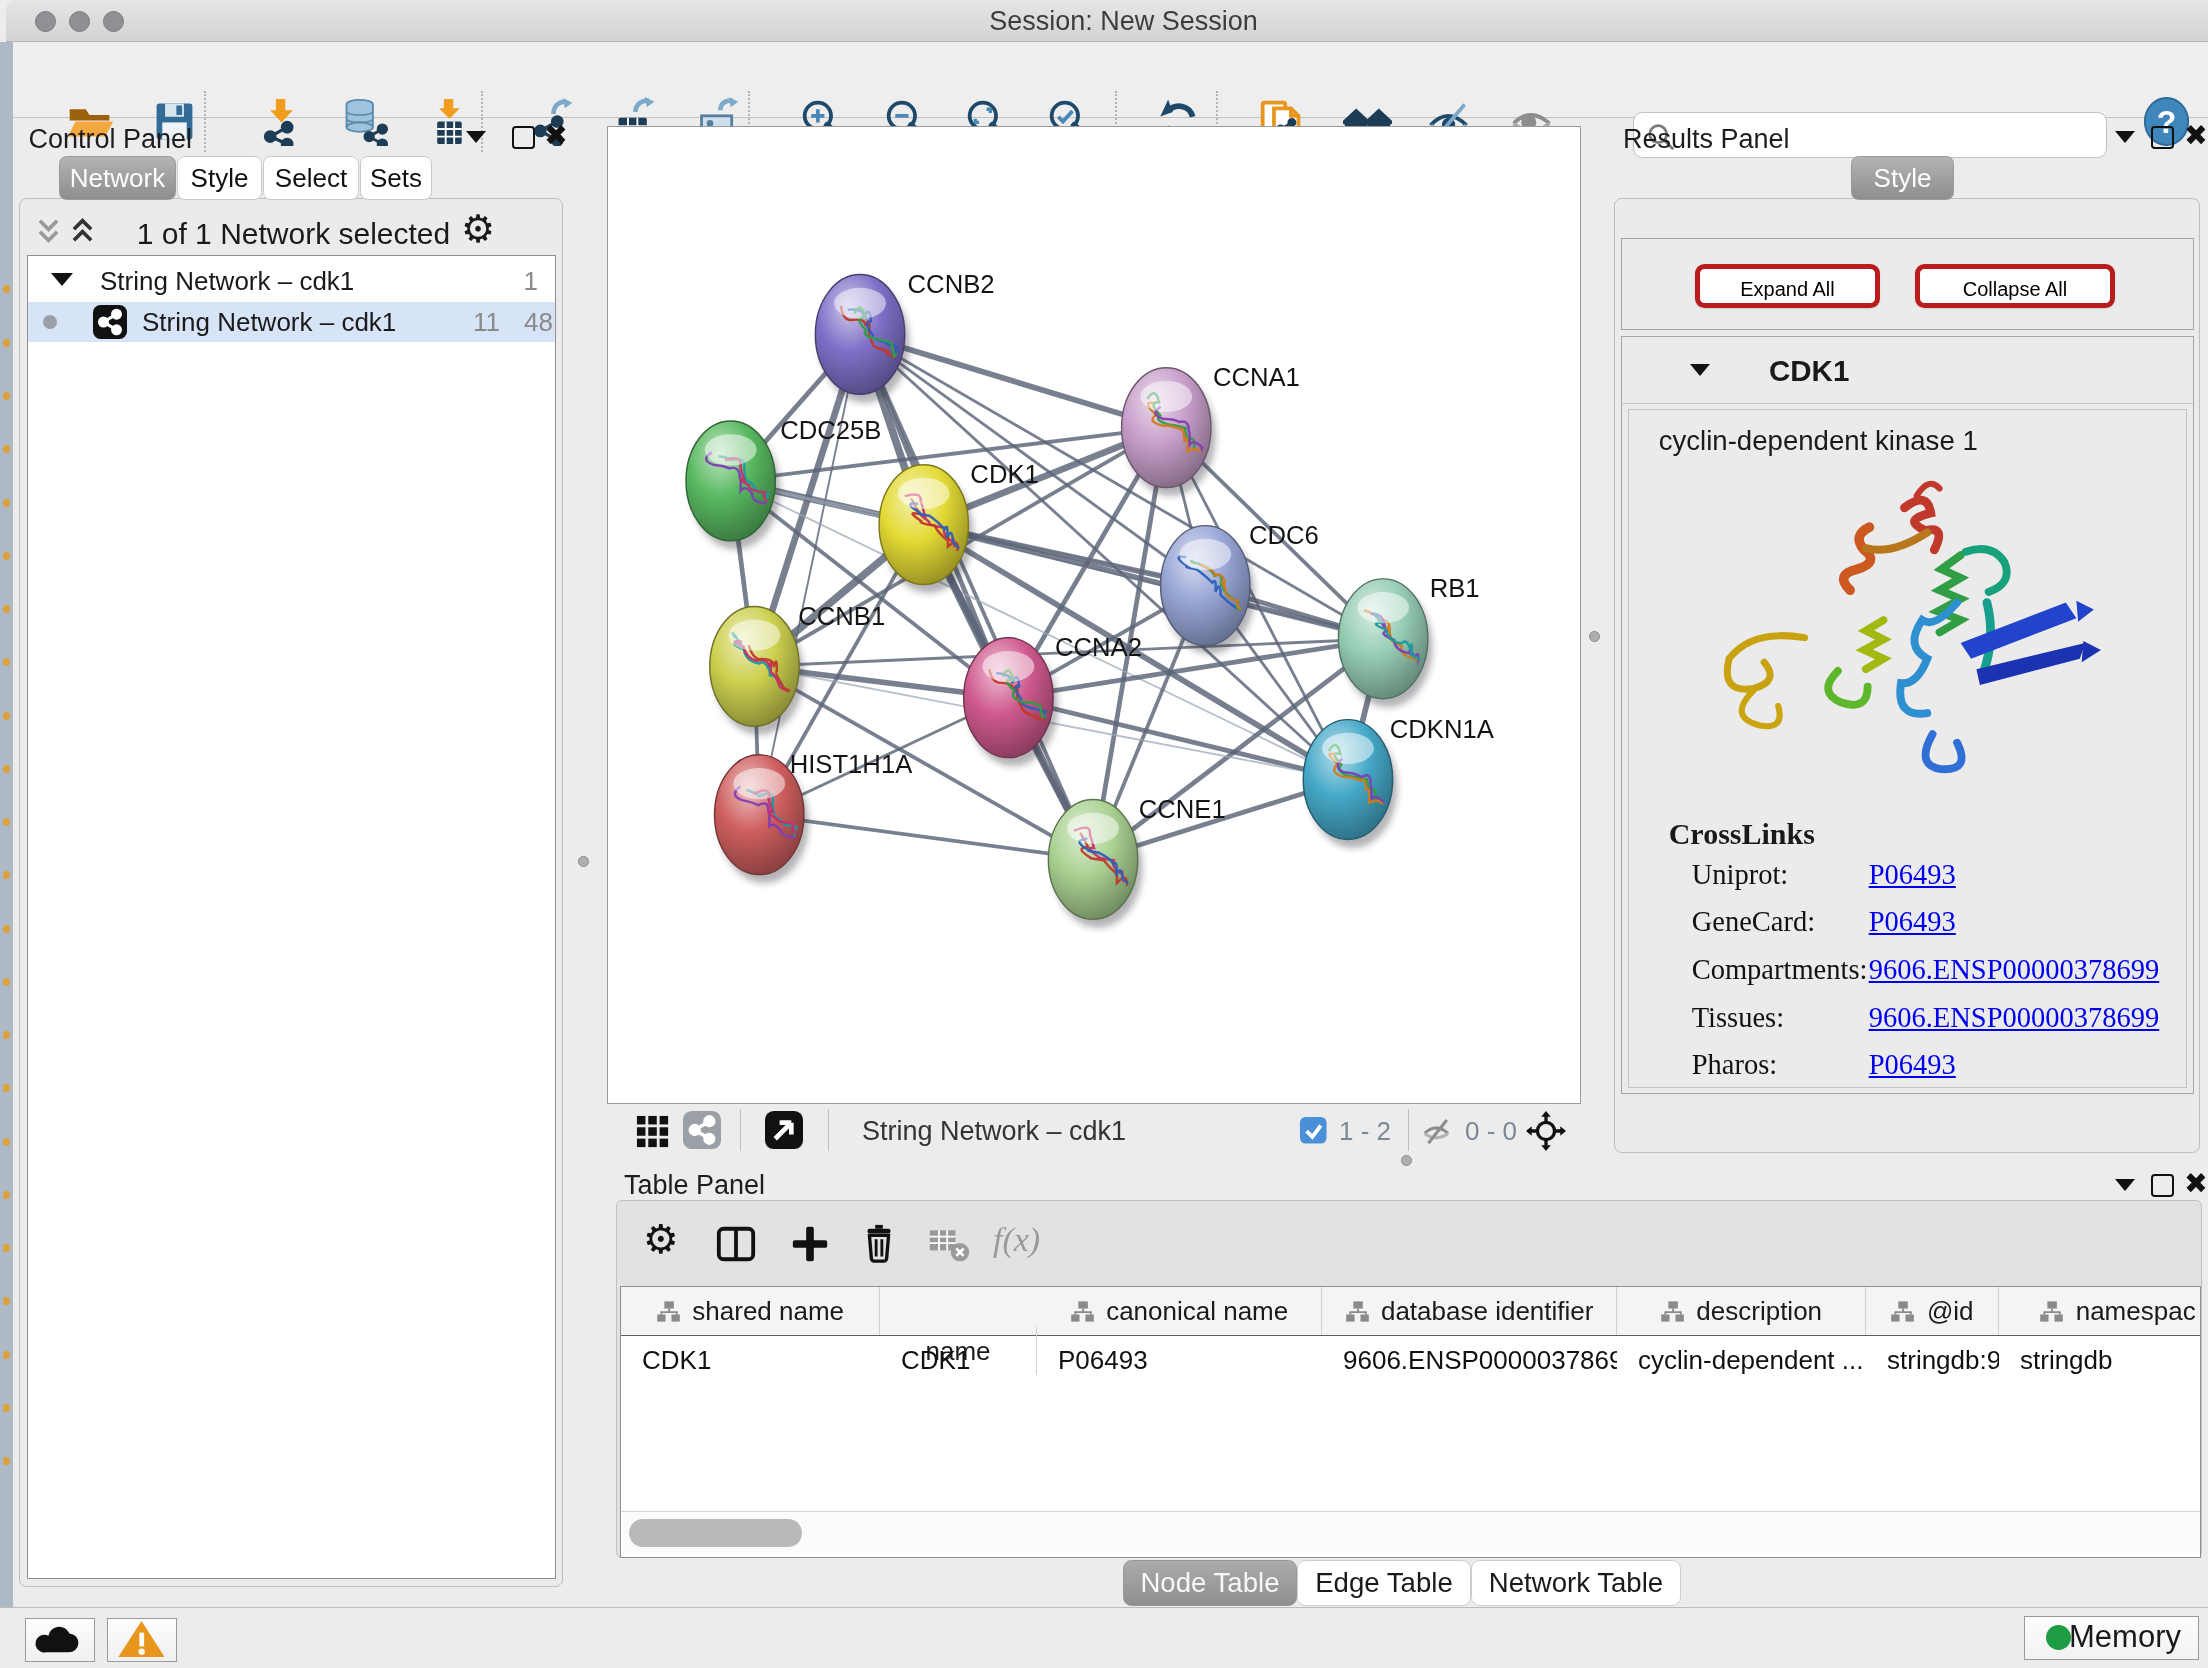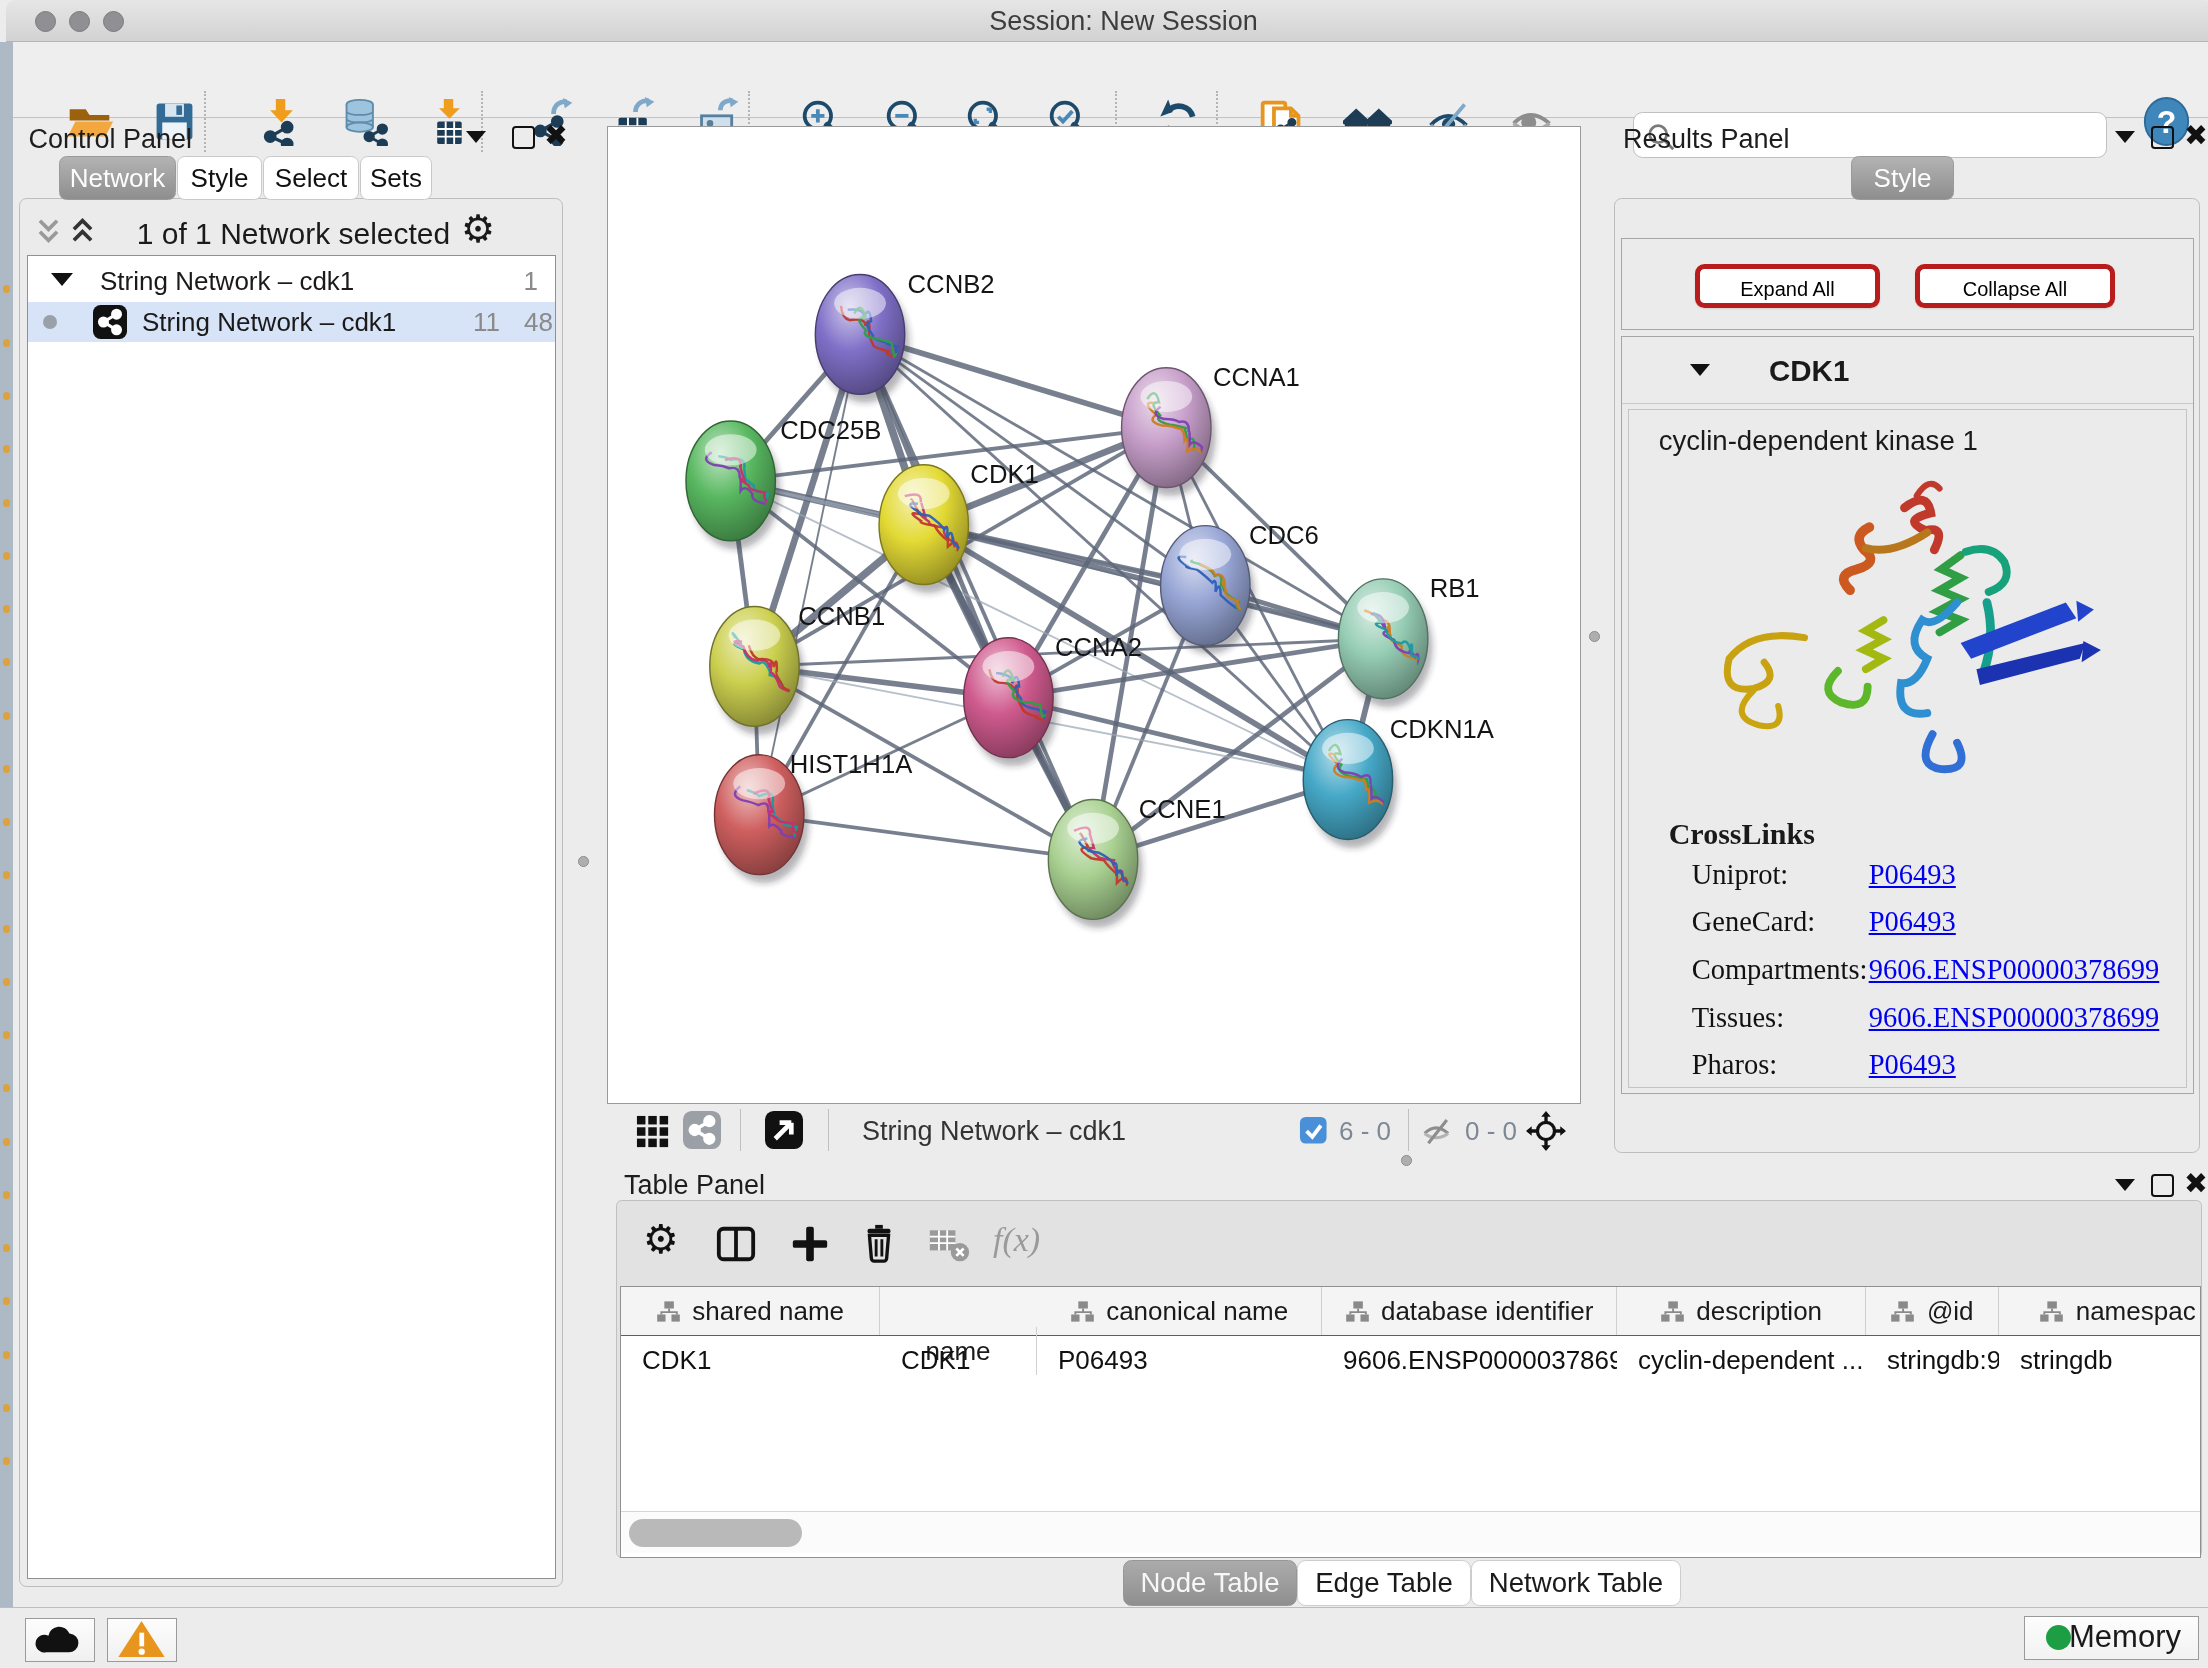--- a/index.html
+++ b/index.html
@@ -602,21 +602,21 @@
     <svg width="38" height="38" viewBox="0 0 26 26">
       <path d="M7 19L18 8M18 8h-8M18 8v8" stroke="#fff" stroke-width="3.2" fill="none"></path>
     </svg>
   </span>
   <div class="ntb-div" style="left:221px"></div>
   <span class="ntb-txt" style="position:absolute; left:255px; top:10.5px">String Network – cdk1</span>
   <svg style="position:absolute;left:692px;top:10.5px" width="28.5" height="28.5" viewBox="0 0 30 30">
     <rect x="1" y="1" width="28" height="28" rx="6" fill="#4a90d9"></rect>
     <path d="M8 16l6 6 9-12" stroke="#fff" stroke-width="4" fill="none"></path>
   </svg>
-  <span class="ntb-count" style="position:absolute; left:732px; top:11.4px">6 - 0</span>
+  <span class="ntb-count" style="position:absolute; left:732px; top:11.4px">1 - 2</span>
   <div class="ntb-div" style="left:801px"></div>
   <svg style="position:absolute;left:814px;top:9.5px" width="32" height="32" viewBox="0 0 52 52">
     <path d="M6 30Q24 12 44 30" stroke="#8d8d8d" stroke-width="5" fill="none"></path>
     <path d="M6 30Q24 44 44 30" stroke="#b3b3b3" stroke-width="5" fill="none"></path>
     <line x1="12" y1="46" x2="42" y2="8" stroke="#8d8d8d" stroke-width="5"></line>
   </svg>
   <span class="ntb-count" style="position:absolute; left:858px; top:11.4px">0 - 0</span>
   <svg style="position:absolute;left:919px;top:5.7px" width="40" height="40" viewBox="0 0 42 42">
     <circle cx="21" cy="21" r="9" stroke="#111" stroke-width="3.5" fill="none"></circle>
     <path d="M21 2v10M21 30v10M2 21h10M30 21h10" stroke="#111" stroke-width="3.5"></path>

